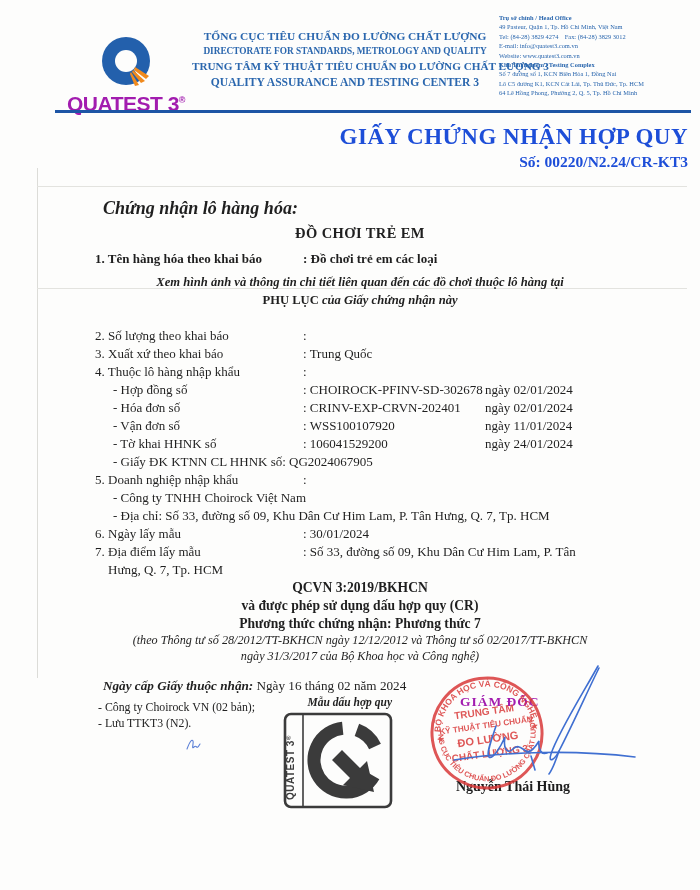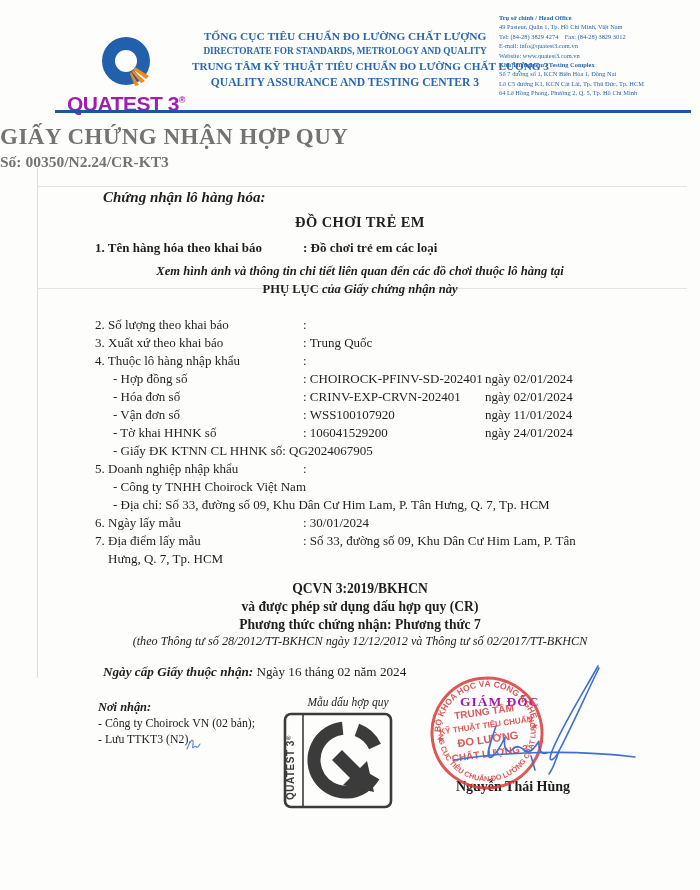--- a/index.html
+++ b/index.html
@@ -21,50 +21,50 @@
   .org .l1{font-weight:bold;font-size:11.4px;line-height:16px;}
   .org .l2{font-size:9.3px;line-height:14px;font-weight:bold;}
   .org .l3{font-weight:bold;font-size:11.2px;line-height:17px;white-space:nowrap;}
   .org .l4{font-weight:bold;font-size:11.6px;line-height:16px;}
   .addr{position:absolute;left:499px;top:13px;width:198px;color:#2b67ae;
         font-size:6.4px;line-height:9.4px;}
   .addr div{white-space:pre-wrap;}
   .addr .b{font-weight:bold;}
   .rule-blue{position:absolute;left:55px;top:110px;width:636px;height:3px;background:#1d55a5;}
   
-  .title-wrap{position:absolute;left:0;top:123px;width:688px;text-align:left;color:#737373;}
+  .title-wrap{position:absolute;left:0;top:123px;width:688px;text-align:right;color:#1d4ed8;}
   .title-main{font-size:23px;font-weight:bold;letter-spacing:0.5px;line-height:28px;}
   .title-num{font-size:15.5px;font-weight:bold;line-height:22px;}
   
   .vline{position:absolute;left:37px;top:168px;width:1px;height:510px;background:#dcdcd8;}
   .hline{position:absolute;left:37px;width:650px;height:1px;background:#e3e3df;}
   
   .body{position:absolute;left:95px;top:188px;width:530px;font-size:13px;line-height:18px;color:#1f1f1f;}
-  .sec-head{font-weight:bold;font-style:italic;font-size:15px;margin:0 0 0 8px;}
+  .sec-head{font-weight:bold;font-style:italic;font-size:18px;margin:11px 0 0 8px;}
   .product{text-align:center;font-weight:bold;font-size:14.5px;letter-spacing:0.4px;margin-top:7px;}
   .note1{text-align:center;font-weight:bold;font-style:italic;font-size:12.6px;margin-top:5px;}
   .note2{text-align:center;font-weight:bold;font-style:italic;font-size:12.6px;}
   .note2 .caps{font-style:normal;margin-top:45px;}
   .rows{margin-top:18px;}
   .row{display:grid;grid-template-columns:208px 182px auto;}
   .row .lbl{white-space:nowrap;}
   .row .sub{padding-left:18px;}
   .row .full{grid-column:1/4;}
   .row .span2{grid-column:2/4;white-space:nowrap;}
   .wrapline{padding-left:13px;}
   .conf-head{font-weight:bold;font-style:italic;font-size:13.5px;margin:6px 0 0 8px;}
   .conf-c{text-align:center;font-weight:bold;font-size:13.6px;line-height:18px;}
   .conf-note{text-align:center;font-style:italic;font-size:12.2px;line-height:15.5px;}
   .issue{margin-top:13px;margin-left:8px;font-size:13.2px;}
   .issue .hd{font-weight:bold;font-style:italic;}
   
   .recips{position:absolute;left:98px;top:699px;font-size:11.8px;line-height:16px;}
   .recips .hd{font-weight:bold;font-style:italic;font-size:12.4px;}
-  .cr-caption{position:absolute;left:288px;top:696px;width:120px;text-align:center;
-              font-weight:normal;font-style:italic;font-size:11.5px;}
+  .cr-caption{position:absolute;left:272px;top:696px;width:120px;text-align:right;
+              font-weight:bold;font-style:italic;font-size:11.5px;}
   .cr-box{position:absolute;left:283px;top:712px;}
   .director{position:absolute;left:460px;top:694px;font-weight:bold;font-size:13.5px;
             letter-spacing:1px;color:#a21caf;}
   .sign-name{position:absolute;left:438px;top:779px;width:150px;text-align:center;
              font-weight:bold;font-size:14px;color:#1c1c1c;}
   .stamp{position:absolute;left:412px;top:658px;opacity:0.85;pointer-events:none;}
   .signature{position:absolute;left:438px;top:638px;pointer-events:none;}
   .initial{position:absolute;left:184px;top:735px;pointer-events:none;}
 </style>
 </head>
@@ -100,21 +100,21 @@
     <div class="b">Khu Thí nghiệm / Testing Complex</div>
     <div>Số 7 đường số 1, KCN Biên Hòa 1, Đồng Nai</div>
     <div>Lô C5 đường K1, KCN Cát Lái, Tp. Thủ Đức, Tp. HCM</div>
     <div>64 Lê Hồng Phong, Phường 2, Q. 5, Tp. Hồ Chí Minh</div>
   </div>
 
   <div class="rule-blue"></div>
 
   <div class="title-wrap">
     <div class="title-main">GIẤY CHỨNG NHẬN HỢP QUY</div>
-    <div class="title-num">Số: 00350/N2.24/CR-KT3</div>
+    <div class="title-num">Số: 00220/N2.24/CR-KT3</div>
   </div>
 
   <div class="vline"></div>
   <div class="hline" style="top:186px;"></div>
   <div class="hline" style="top:288px;"></div>
 
   <div class="body">
     <div class="sec-head">Chứng nhận lô hàng hóa:</div>
     <div class="product">ĐỒ CHƠI TRẺ EM</div>
 
@@ -137,21 +137,21 @@
         <span>: Trung Quốc</span>
         <span></span>
       </div>
       <div class="row">
         <span class="lbl">4. Thuộc lô hàng nhập khẩu</span>
         <span>:</span>
         <span></span>
       </div>
       <div class="row">
         <span class="lbl sub">- Hợp đồng số</span>
-        <span>: CHOIROCK-PFINV-SD-202401</span>
+        <span>: CHOIROCK-PFINV-SD-302678</span>
         <span>ngày 02/01/2024</span>
       </div>
       <div class="row">
         <span class="lbl sub">- Hóa đơn số</span>
         <span>: CRINV-EXP-CRVN-202401</span>
         <span>ngày 02/01/2024</span>
       </div>
       <div class="row">
         <span class="lbl sub">- Vận đơn số</span>
         <span>: WSS100107920</span>
@@ -183,30 +183,30 @@
       </div>
       <div class="row">
         <span class="lbl">7. Địa điểm lấy mẫu</span>
         <span class="span2">: Số 33, đường số 09, Khu Dân Cư Him Lam, P. Tân</span>
       </div>
       <div class="row">
         <span class="full wrapline">Hưng, Q. 7, Tp. HCM</span>
       </div>
     </div>
 
-    <div class="conf-c" style="margin-top:12px;">QCVN 3:2019/BKHCN</div>
+    <div class="conf-c" style="margin-top:0;">QCVN 3:2019/BKHCN</div>
     <div class="conf-c">và được phép sử dụng dấu hợp quy (CR)</div>
     <div class="conf-c">Phương thức chứng nhận: Phương thức 7</div>
     <div class="conf-note">(theo Thông tư số 28/2012/TT-BKHCN ngày 12/12/2012 và Thông tư số 02/2017/TT-BKHCN</div>
+    <div class="conf-note">ngày 31/3/2017 của Bộ Khoa học và Công nghệ)</div>
 
     <div class="issue"><span class="hd">Ngày cấp Giấy thuộc nhận:</span><span> Ngày 16 tháng 02 năm 2024</span></div>
   </div>
 
   <div class="recips">
-    <div class="hd">Nơi nhận:</div>
     <div>- Công ty Choirock VN (02 bản);</div>
     <div>- Lưu TTKT3 (N2).</div>
   </div>
   <svg class="initial" width="20" height="20" viewBox="0 0 20 20">
     <path d="M3 14 C6 6, 8 4, 9 6 C10 8, 7 15, 10 12 C13 9, 12 16, 16 9" fill="none" stroke="#5a7fd6" stroke-width="1.1" stroke-linecap="round"></path>
   </svg>
 
   <div class="cr-caption">Mẫu dấu hợp quy</div>
   <svg class="cr-box" width="110" height="97" viewBox="0 0 110 97">
     <rect x="2" y="2" width="106" height="93" rx="6" fill="none" stroke="#3b3b3b" stroke-width="2.6"></rect>

